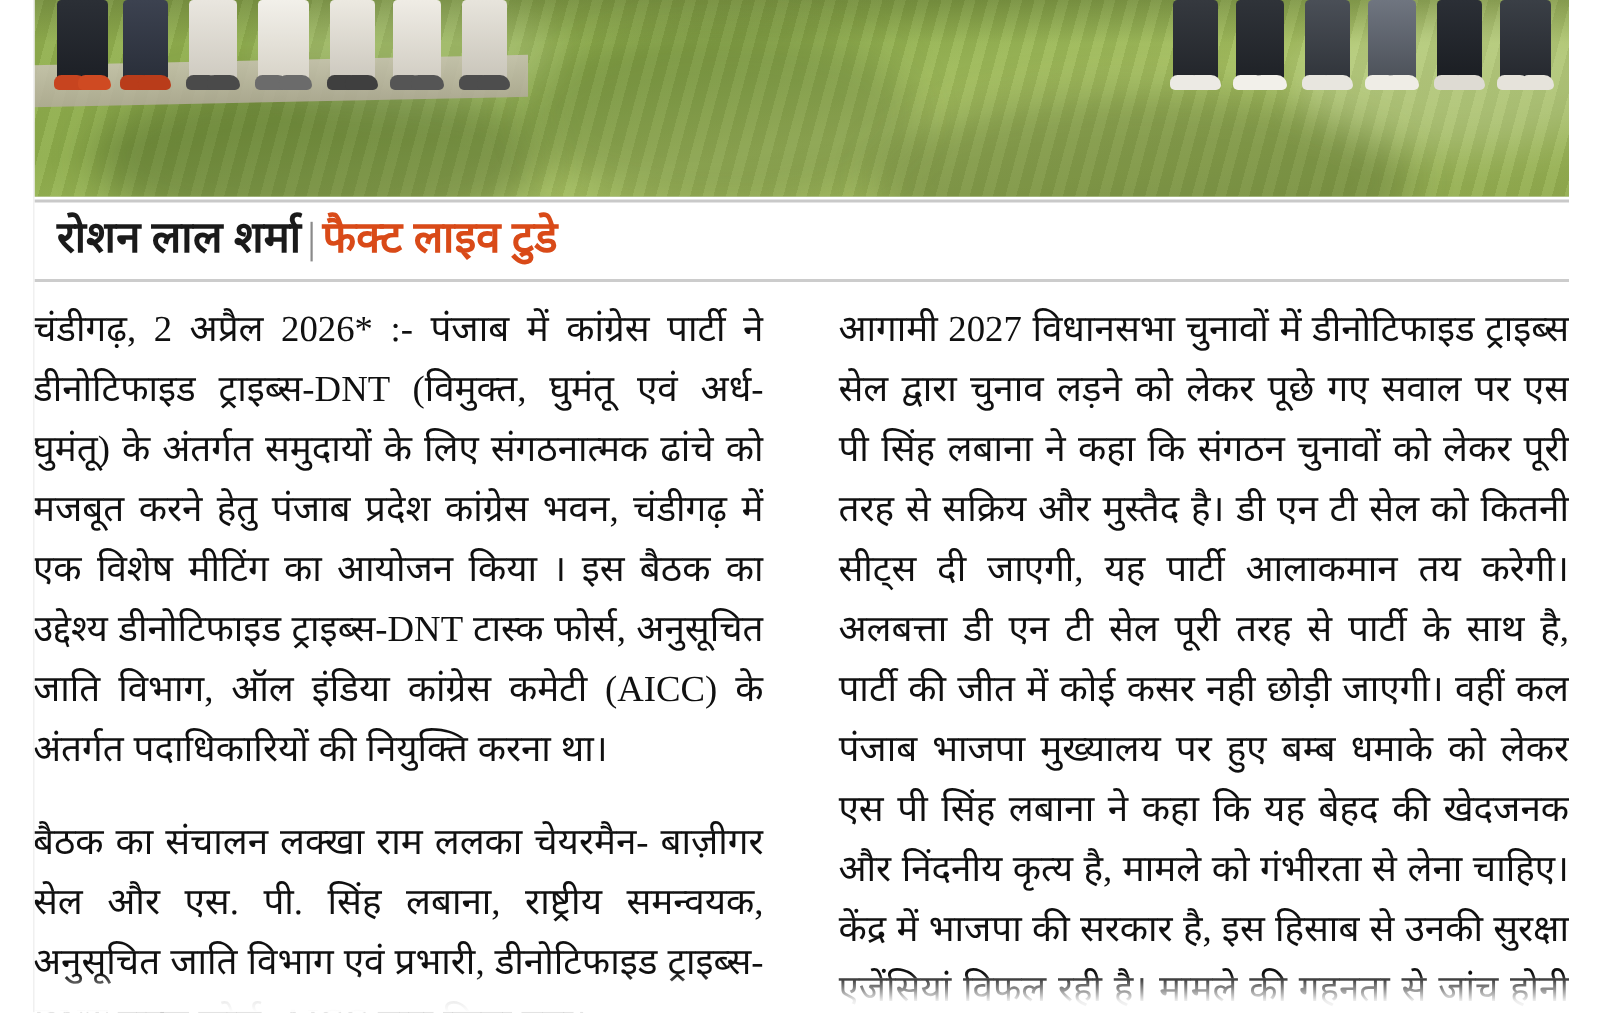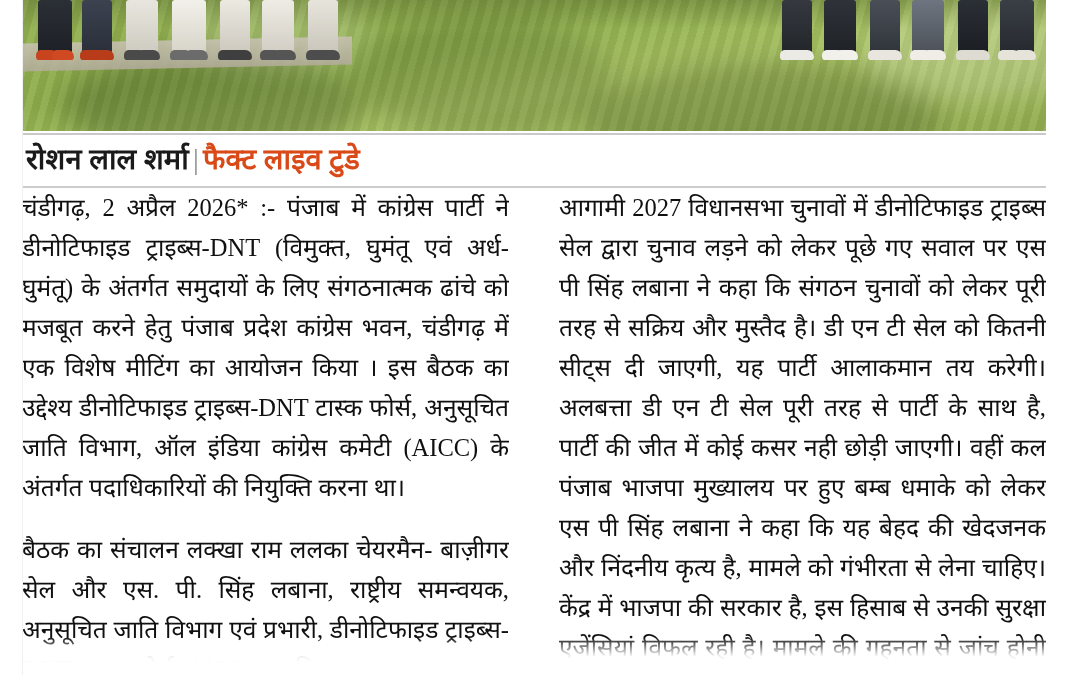--- a/index.html
+++ b/index.html
@@ -106,20 +106,21 @@
     top: 142px;
     width: 1000px;
     font-size: 29px;
     line-height: 34px;
     letter-spacing: .2px;
     white-space: nowrap;
   }
   .byline .author {
     color: #1a1a1a;
     font-weight: 700;
+    margin-left: 12px;
   }
   .byline .sep {
     color: #8a8a8a;
     font-weight: 400;
     padding: 0 4px;
   }
   .byline .outlet {
     color: #d94a18;
     font-weight: 700;
   }
@@ -129,21 +130,21 @@
     top: 186px;
     width: 1024px;
     height: 2px;
     background: #cccccc;
   }
 
   
   .body-cols {
     position: absolute;
     left: 22px;
-    top: 188px;
+    top: 200px;
     width: 1024px;
     height: 475px;
     overflow: hidden;
   }
   .col {
     position: absolute;
     top: 0;
     width: 487px;
     height: 475px;
     overflow: hidden;

